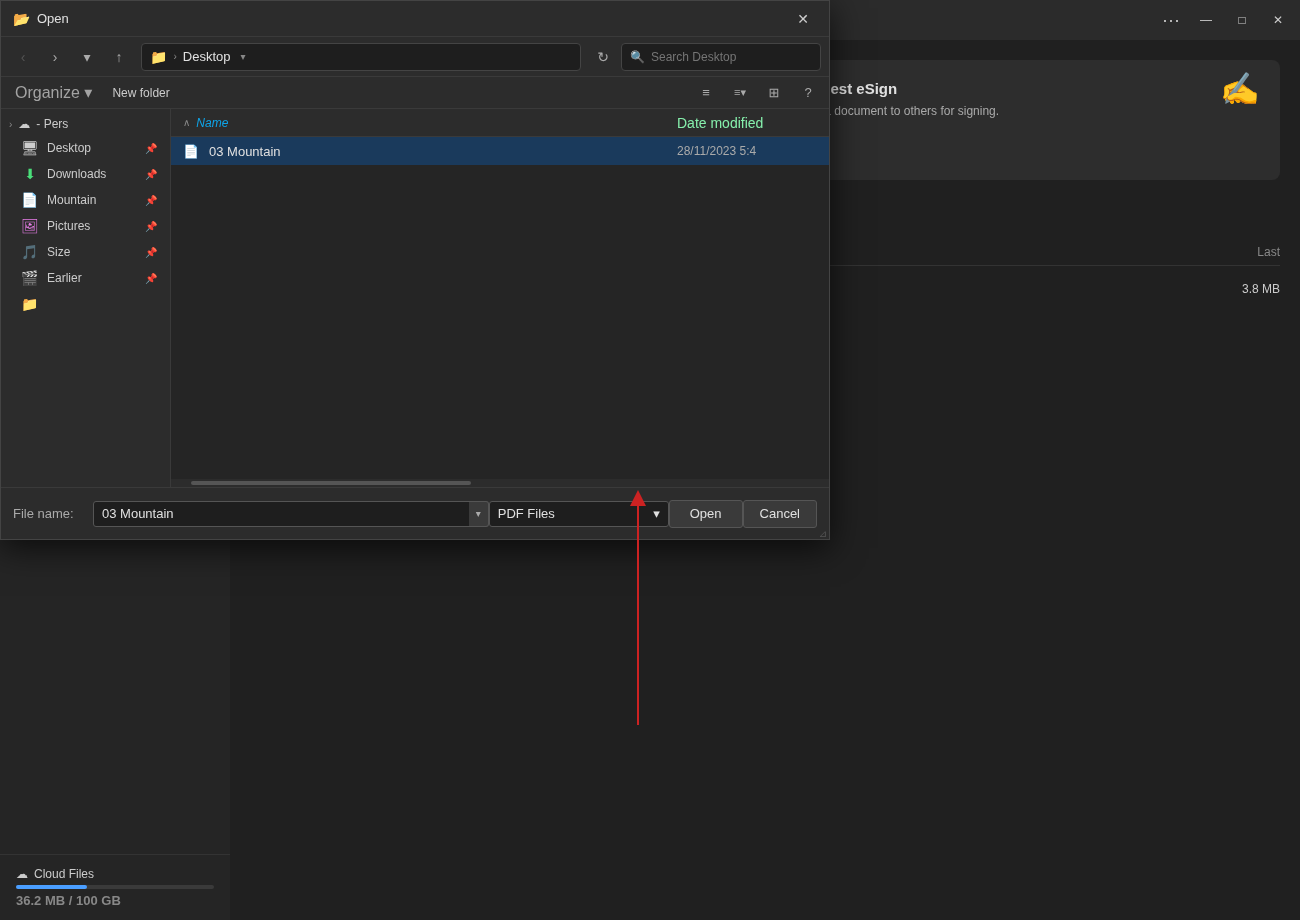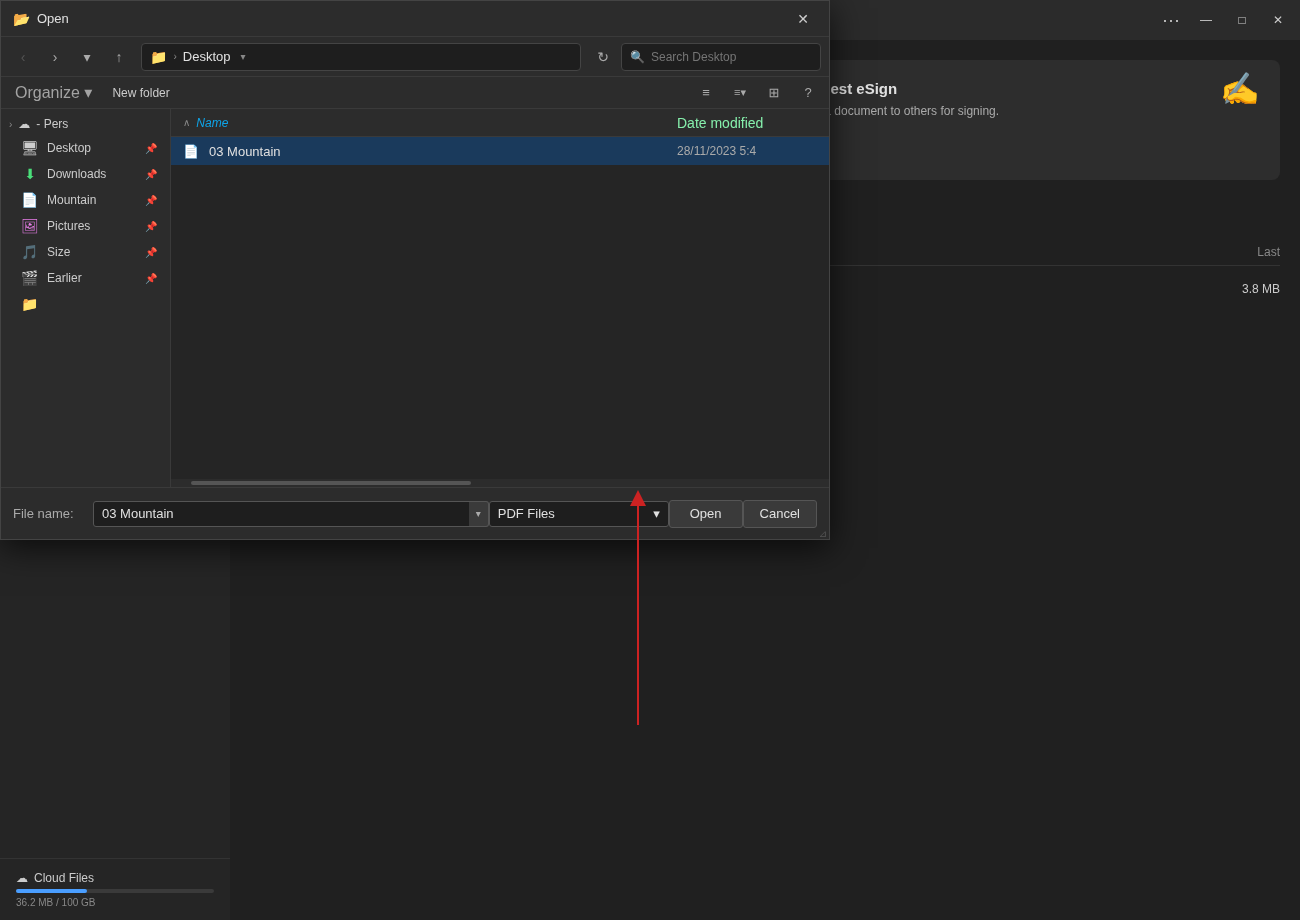--- a/index.html
+++ b/index.html
@@ -638,21 +638,22 @@
 
     .cloud-progress-fill {
       width: 36%;
       height: 100%;
       background: #4a9eff;
       border-radius: 2px;
     }
 
     .cloud-size-text {
       color: #888;
-      font-size: 10px;
+      font-size: 13px;
+      font-weight: bold;
     }
   </style>
 </head>
 <body>
 
 <div class="bg-app">
 
   <div class="bg-titlebar">
     <div class="bg-titlebar-left">
       <div class="avatar-circle"></div>

